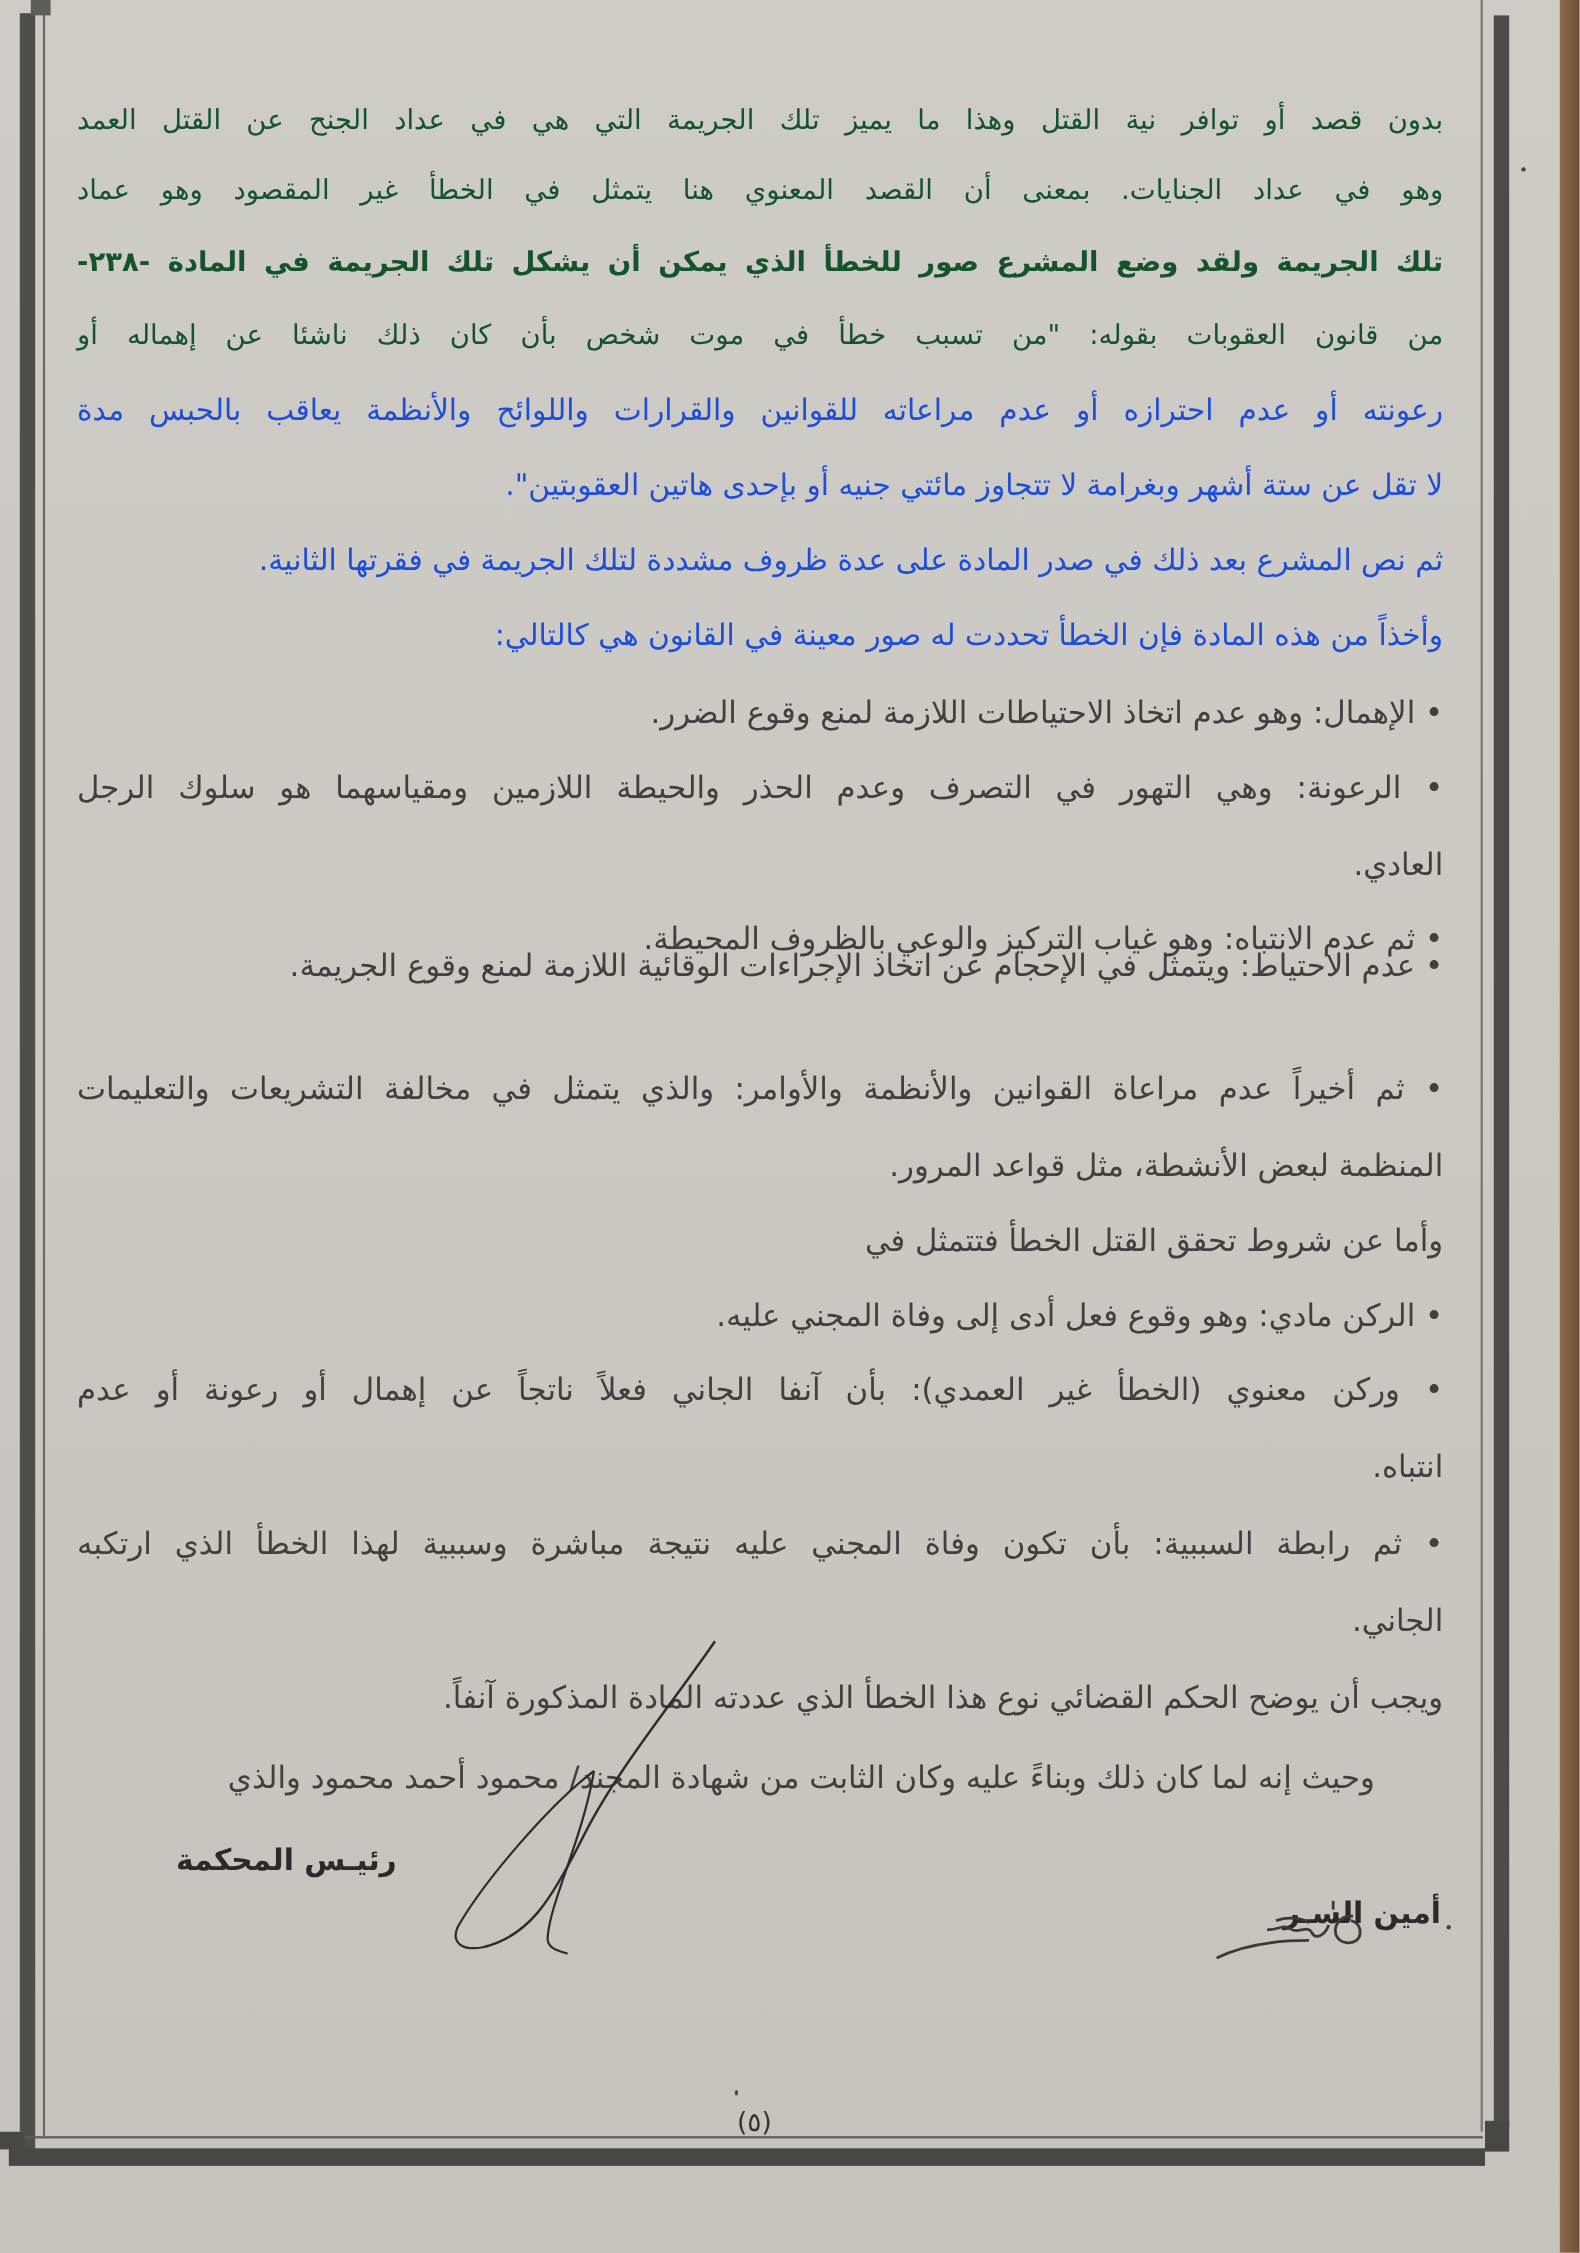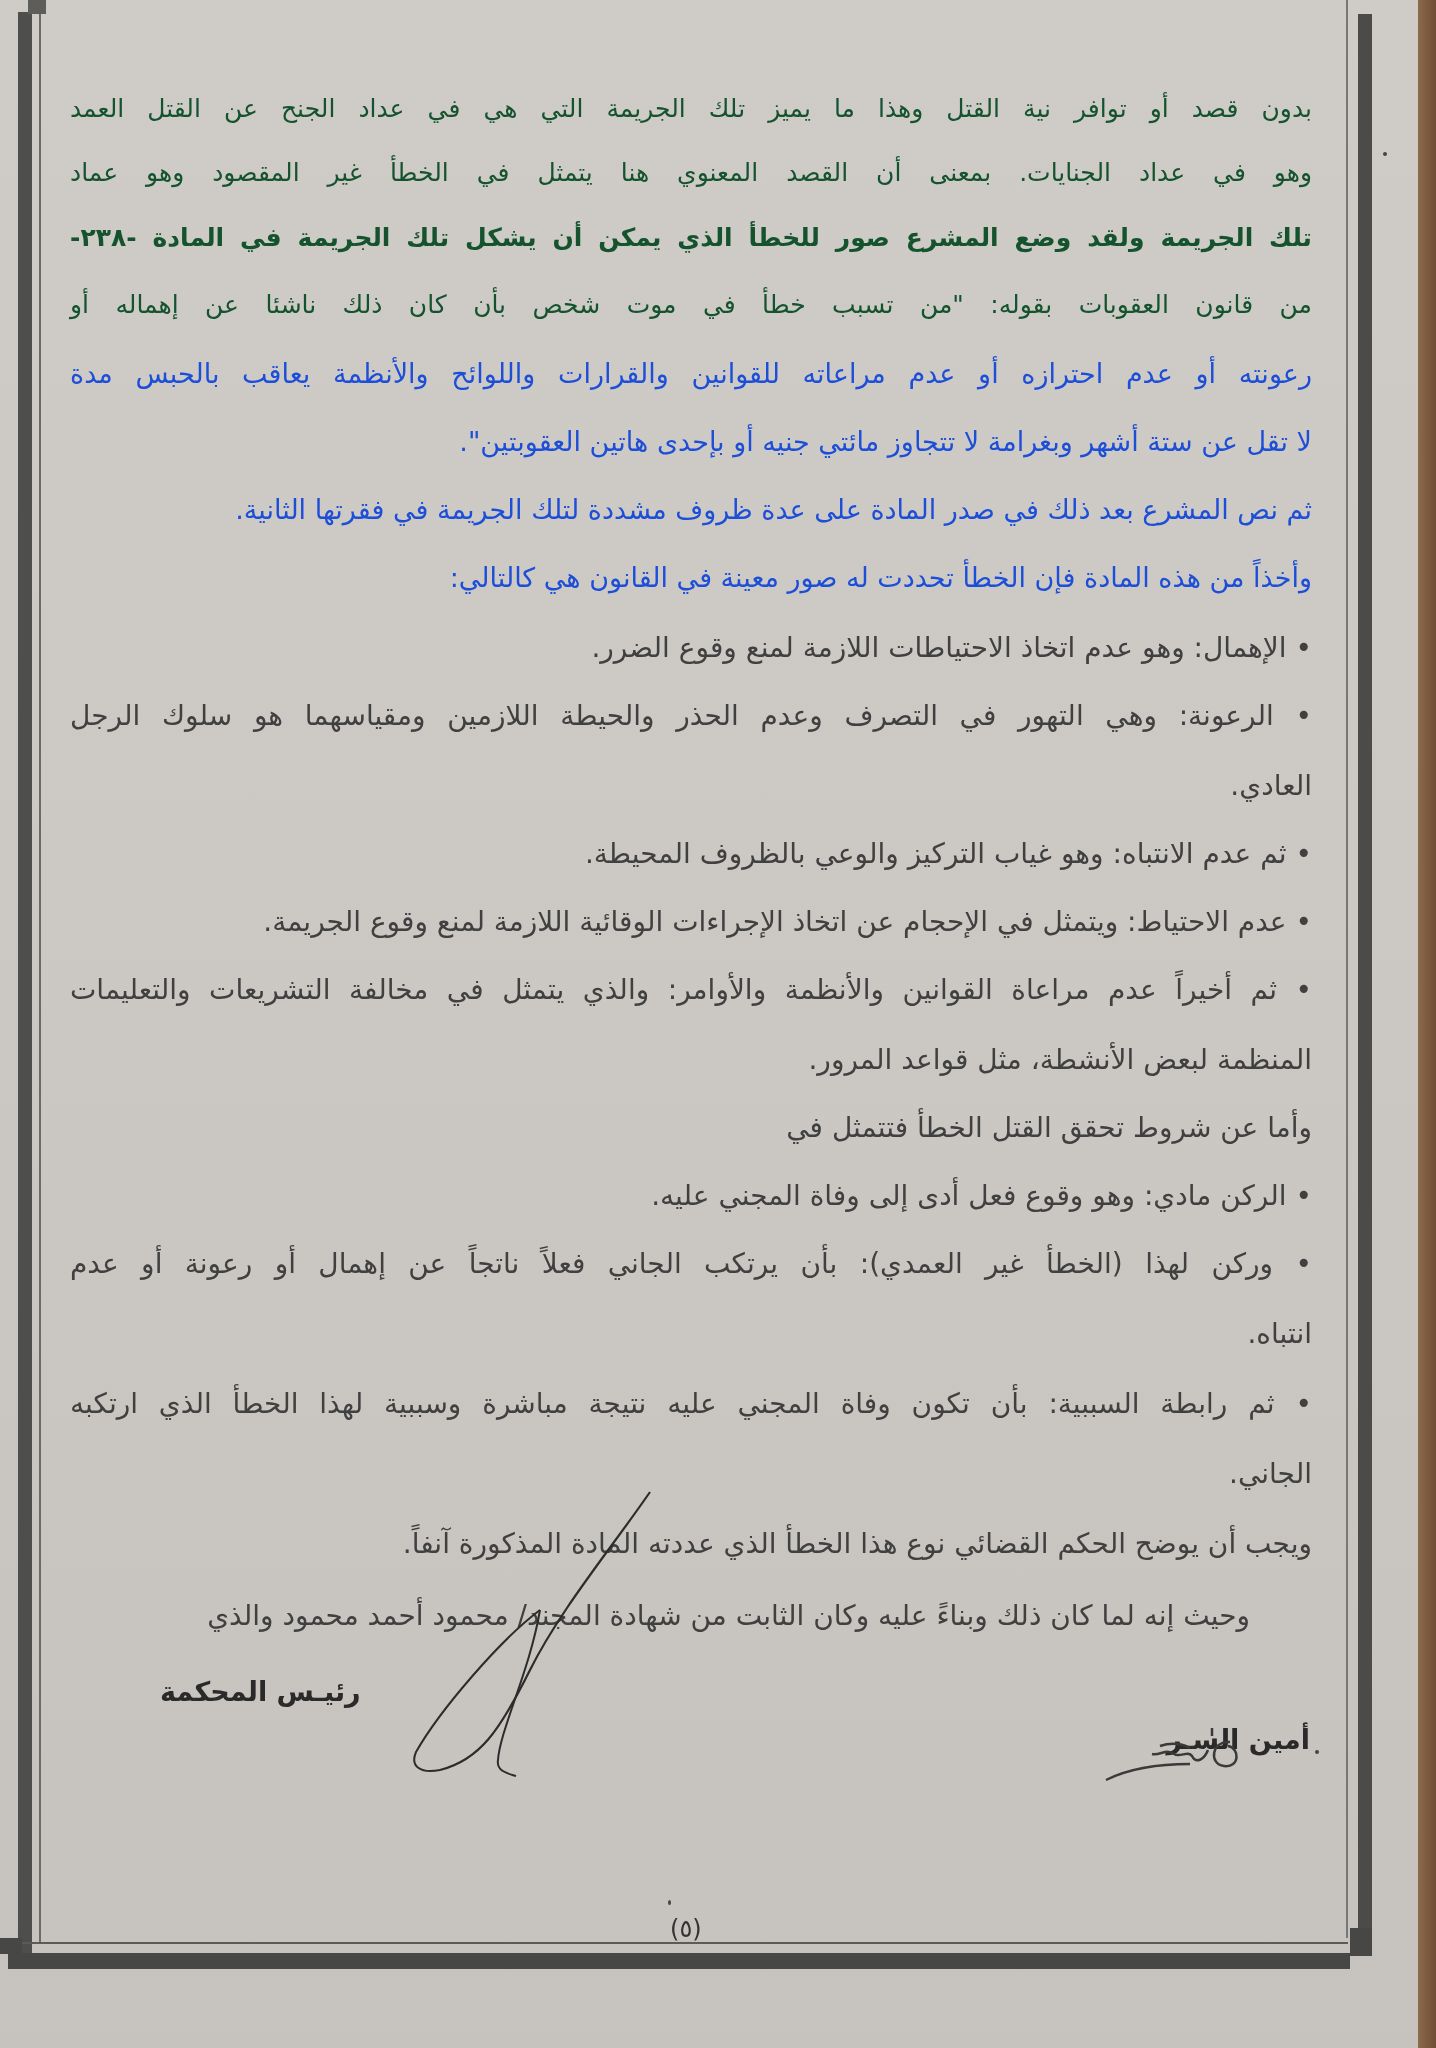--- a/index.html
+++ b/index.html
@@ -69,26 +69,26 @@
 <div class="text just light" style="top:225px;font-weight:bold;">تلك الجريمة ولقد وضع المشرع صور للخطأ الذي يمكن أن يشكل تلك الجريمة في المادة -٢٣٨-</div>
 <div class="text just light" style="top:292px;">من قانون العقوبات بقوله: "من تسبب خطأ في موت شخص بأن كان ذلك ناشئا عن إهماله أو</div>
 <div class="text just" style="top:360px;">رعونته أو عدم احترازه أو عدم مراعاته للقوانين والقرارات واللوائح والأنظمة يعاقب بالحبس مدة</div>
 <div class="text" style="top:428px;">لا تقل عن ستة أشهر وبغرامة لا تتجاوز مائتي جنيه أو بإحدى هاتين العقوبتين".</div>
 <div class="text" style="top:496px;">ثم نص المشرع بعد ذلك في صدر المادة على عدة ظروف مشددة لتلك الجريمة في فقرتها الثانية.</div>
 <div class="text" style="top:564px;">وأخذاً من هذه المادة فإن الخطأ تحددت له صور معينة في القانون هي كالتالي:</div>
 <div class="text bold" style="top:634px;">• الإهمال: وهو عدم اتخاذ الاحتياطات اللازمة لمنع وقوع الضرر.</div>
 <div class="text bold just" style="top:702px;">• الرعونة: وهي التهور في التصرف وعدم الحذر والحيطة اللازمين ومقياسهما هو سلوك الرجل</div>
 <div class="text bold" style="top:772px;">العادي.</div>
 <div class="text bold" style="top:840px;">• ثم عدم الانتباه: وهو غياب التركيز والوعي بالظروف المحيطة.</div>
-<div class="text bold" style="top:908px;">• عدم الاحتياط: ويتمثل في الإحجام عن اتخاذ الإجراءات الوقائية اللازمة لمنع وقوع الجريمة.</div>
+<div class="text bold" style="top:864px;">• عدم الاحتياط: ويتمثل في الإحجام عن اتخاذ الإجراءات الوقائية اللازمة لمنع وقوع الجريمة.</div>
 <div class="text bold just" style="top:976px;">• ثم أخيراً عدم مراعاة القوانين والأنظمة والأوامر: والذي يتمثل في مخالفة التشريعات والتعليمات</div>
 <div class="text bold" style="top:1046px;">المنظمة لبعض الأنشطة، مثل قواعد المرور.</div>
 <div class="text bold" style="top:1114px;">وأما عن شروط تحقق القتل الخطأ فتتمثل في</div>
 <div class="text bold" style="top:1182px;">• الركن مادي: وهو وقوع فعل أدى إلى وفاة المجني عليه.</div>
-<div class="text bold just" style="top:1250px;">• وركن لهذا (الخطأ غير العمدي): بأن يرتكب الجاني فعلاً ناتجاً عن إهمال أو رعونة أو عدم</div>
+<div class="text bold just" style="top:1250px;">• وركن معنوي (الخطأ غير العمدي): بأن آنفا الجاني فعلاً ناتجاً عن إهمال أو رعونة أو عدم</div>
 <div class="text bold" style="top:1320px;">انتباه.</div>
 <div class="text bold just" style="top:1390px;">• ثم رابطة السببية: بأن تكون وفاة المجني عليه نتيجة مباشرة وسببية لهذا الخطأ الذي ارتكبه</div>
 <div class="text bold" style="top:1460px;">الجاني.</div>
 <div class="text bold" style="top:1530px;">ويجب أن يوضح الحكم القضائي نوع هذا الخطأ الذي عددته المادة المذكورة آنفاً.</div>
 <div class="text bold" style="top:1602px; width:1180px; left:70px;">وحيث إنه لما كان ذلك وبناءً عليه وكان الثابت من شهادة المجند/ محمود أحمد محمود والذي</div>
 
 <div class="sig-label" style="right:126px; top:1685px;margin-top:39px;">أمين السـر</div>
 <div class="sig-label" style="left:160px; top:1676px;">رئيـس المحكمة</div>
 
 <svg class="sig" style="left:1100px; top:1720px;" width="160" height="80">

